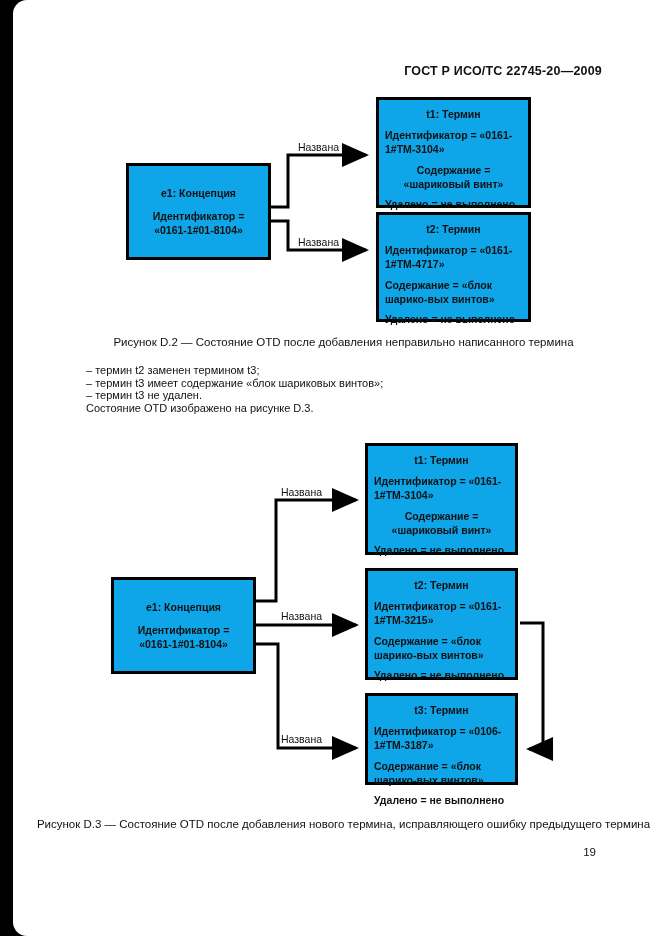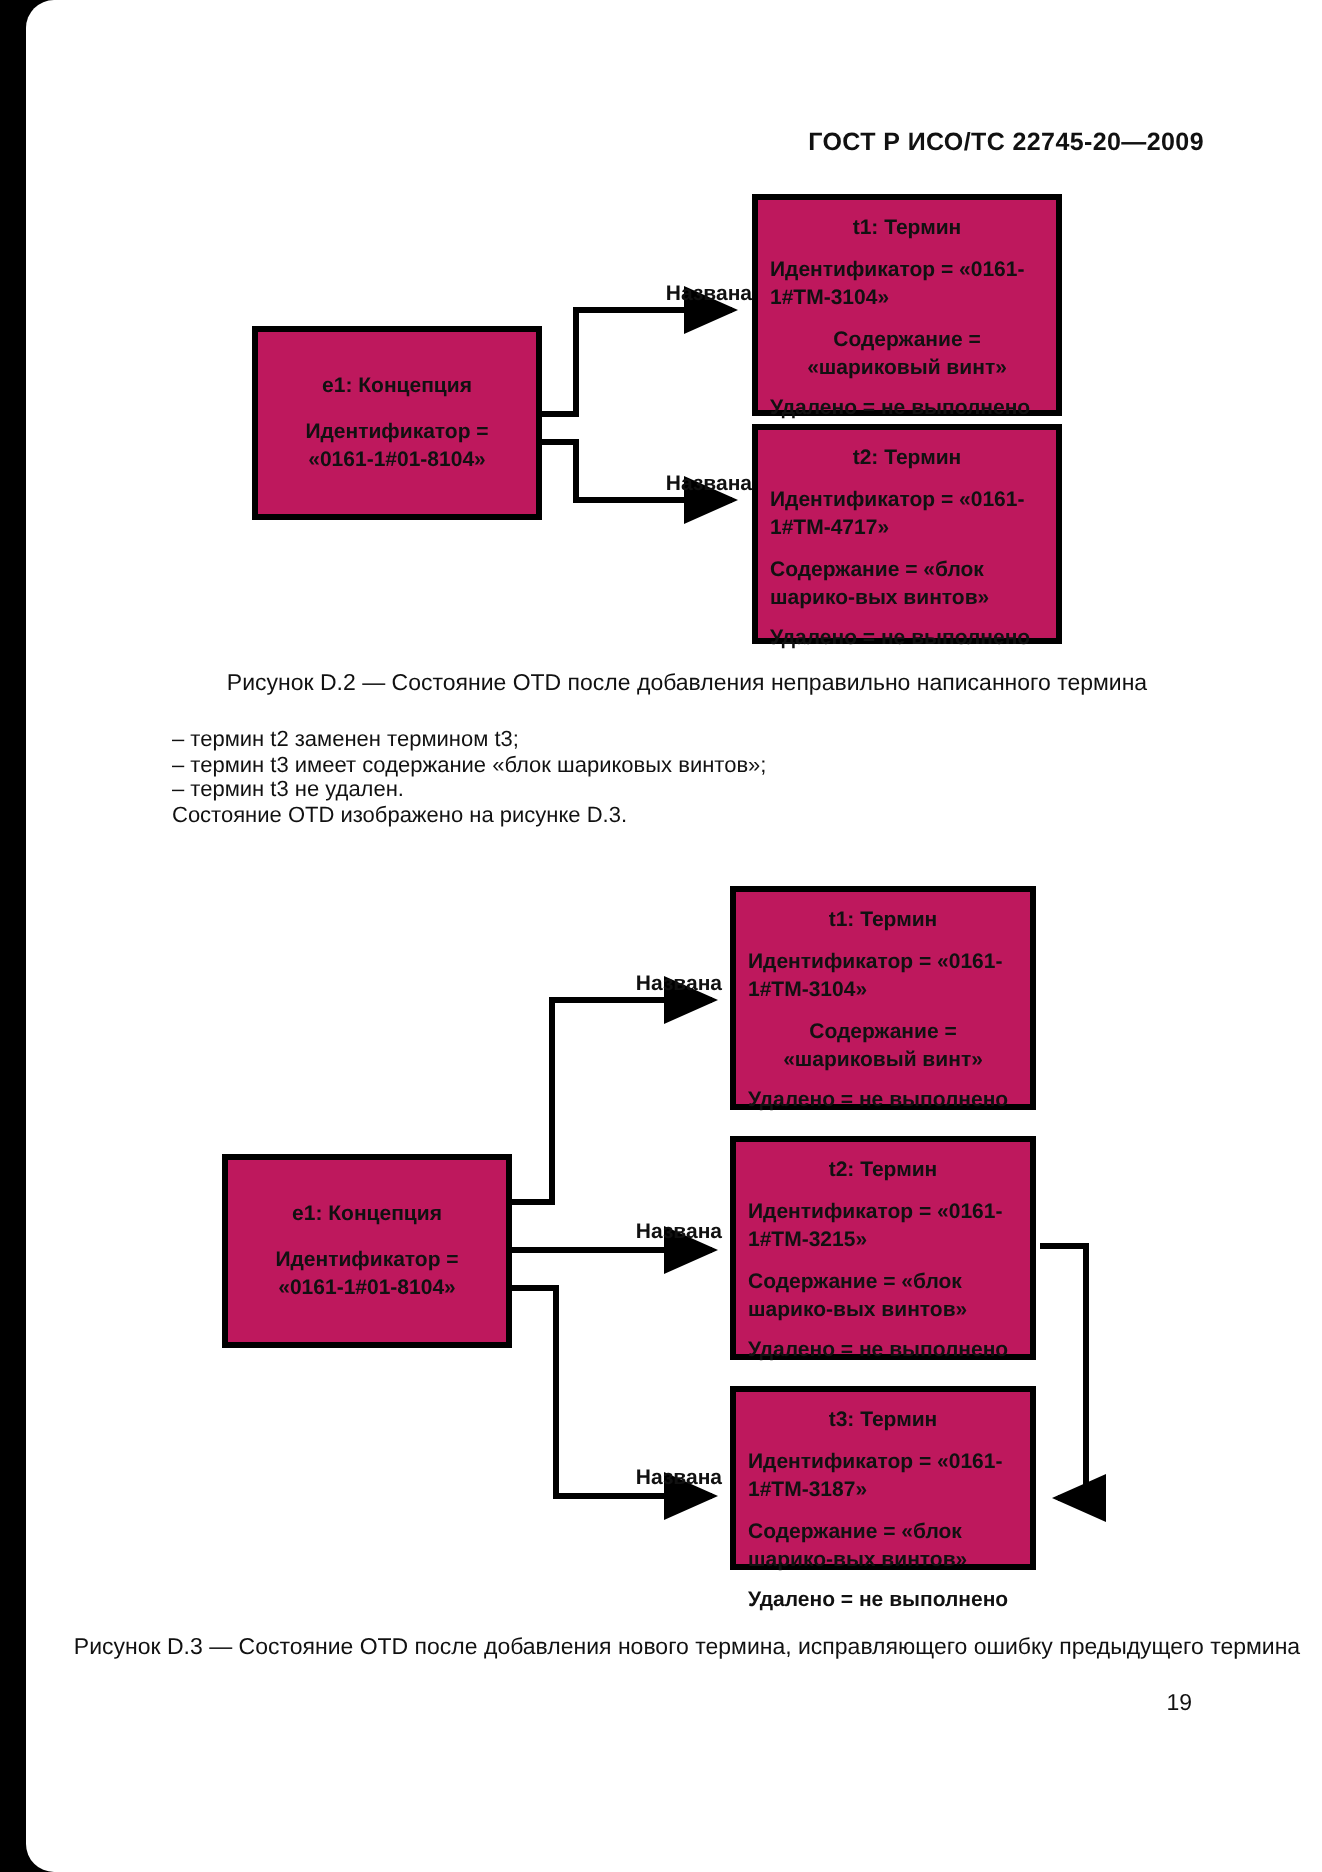--- a/index.html
+++ b/index.html
@@ -18,42 +18,42 @@
     margin-left:13px;
   }
   .header{
     position:absolute;top:64px;right:72px;
     font-size:12.5px;font-weight:bold;letter-spacing:.2px;
   }
   
   .dbox{
     position:absolute;
     border:3px solid #000;
-    background:#be185d;
+    background:#0ea5e9;
     box-sizing:border-box;
     font-size:10.5px;font-weight:bold;line-height:1.35;
     padding:5px 6px;
   }
   .dbox .title{text-align:center;margin:2px 0 7px 0;}
   .dbox p{margin:6px 0;text-align:left;}
   .dbox p.center{text-align:center;}
   .concept{
     display:flex;flex-direction:column;justify-content:center;
     text-align:center;
   }
   .concept .title{margin:0 0 9px 0;}
   .concept p{text-align:center;margin:0;}
   svg.connectors{
     position:absolute;left:0;top:0;
     pointer-events:none;
   }
   .linklabel{
     position:absolute;
-    font-size:10.5px;font-weight:bold;
-    text-align:right;
+    font-size:10.5px;font-weight:normal;
+    text-align:left;
   }
   .caption{
     position:absolute;left:0;width:661px;
     text-align:center;
     font-size:11.5px;
   }
   .bodytext{
     position:absolute;left:73px;top:364px;width:470px;
     font-size:11px;line-height:12.5px;
   }
@@ -131,21 +131,21 @@
 
   <div class="dbox" style="left:352px;top:568px;width:153px;height:112px;">
     <div class="title">t2: Термин</div>
     <p>Идентификатор = «0161-1#ТМ-3215»</p>
     <p>Содержание = «блок шарико-вых винтов»</p>
     <p>Удалено = не выполнено</p>
   </div>
 
   <div class="dbox" style="left:352px;top:693px;width:153px;height:92px;">
     <div class="title">t3: Термин</div>
-    <p>Идентификатор = «0161-1#ТМ-3187»</p>
+    <p>Идентификатор = «0106-1#ТМ-3187»</p>
     <p>Содержание = «блок шарико-вых винтов»</p>
     <p>Удалено = не выполнено</p>
   </div>
 
   <div class="linklabel" style="left:268px;top:486px;width:80px;">Названа</div>
   <div class="linklabel" style="left:268px;top:610px;width:80px;">Названа</div>
   <div class="linklabel" style="left:268px;top:733px;width:80px;">Названа</div>
 
   <div class="caption" style="top:818px;">Рисунок  D.3 — Состояние OTD после добавления нового термина, исправляющего ошибку предыдущего термина</div>
 

